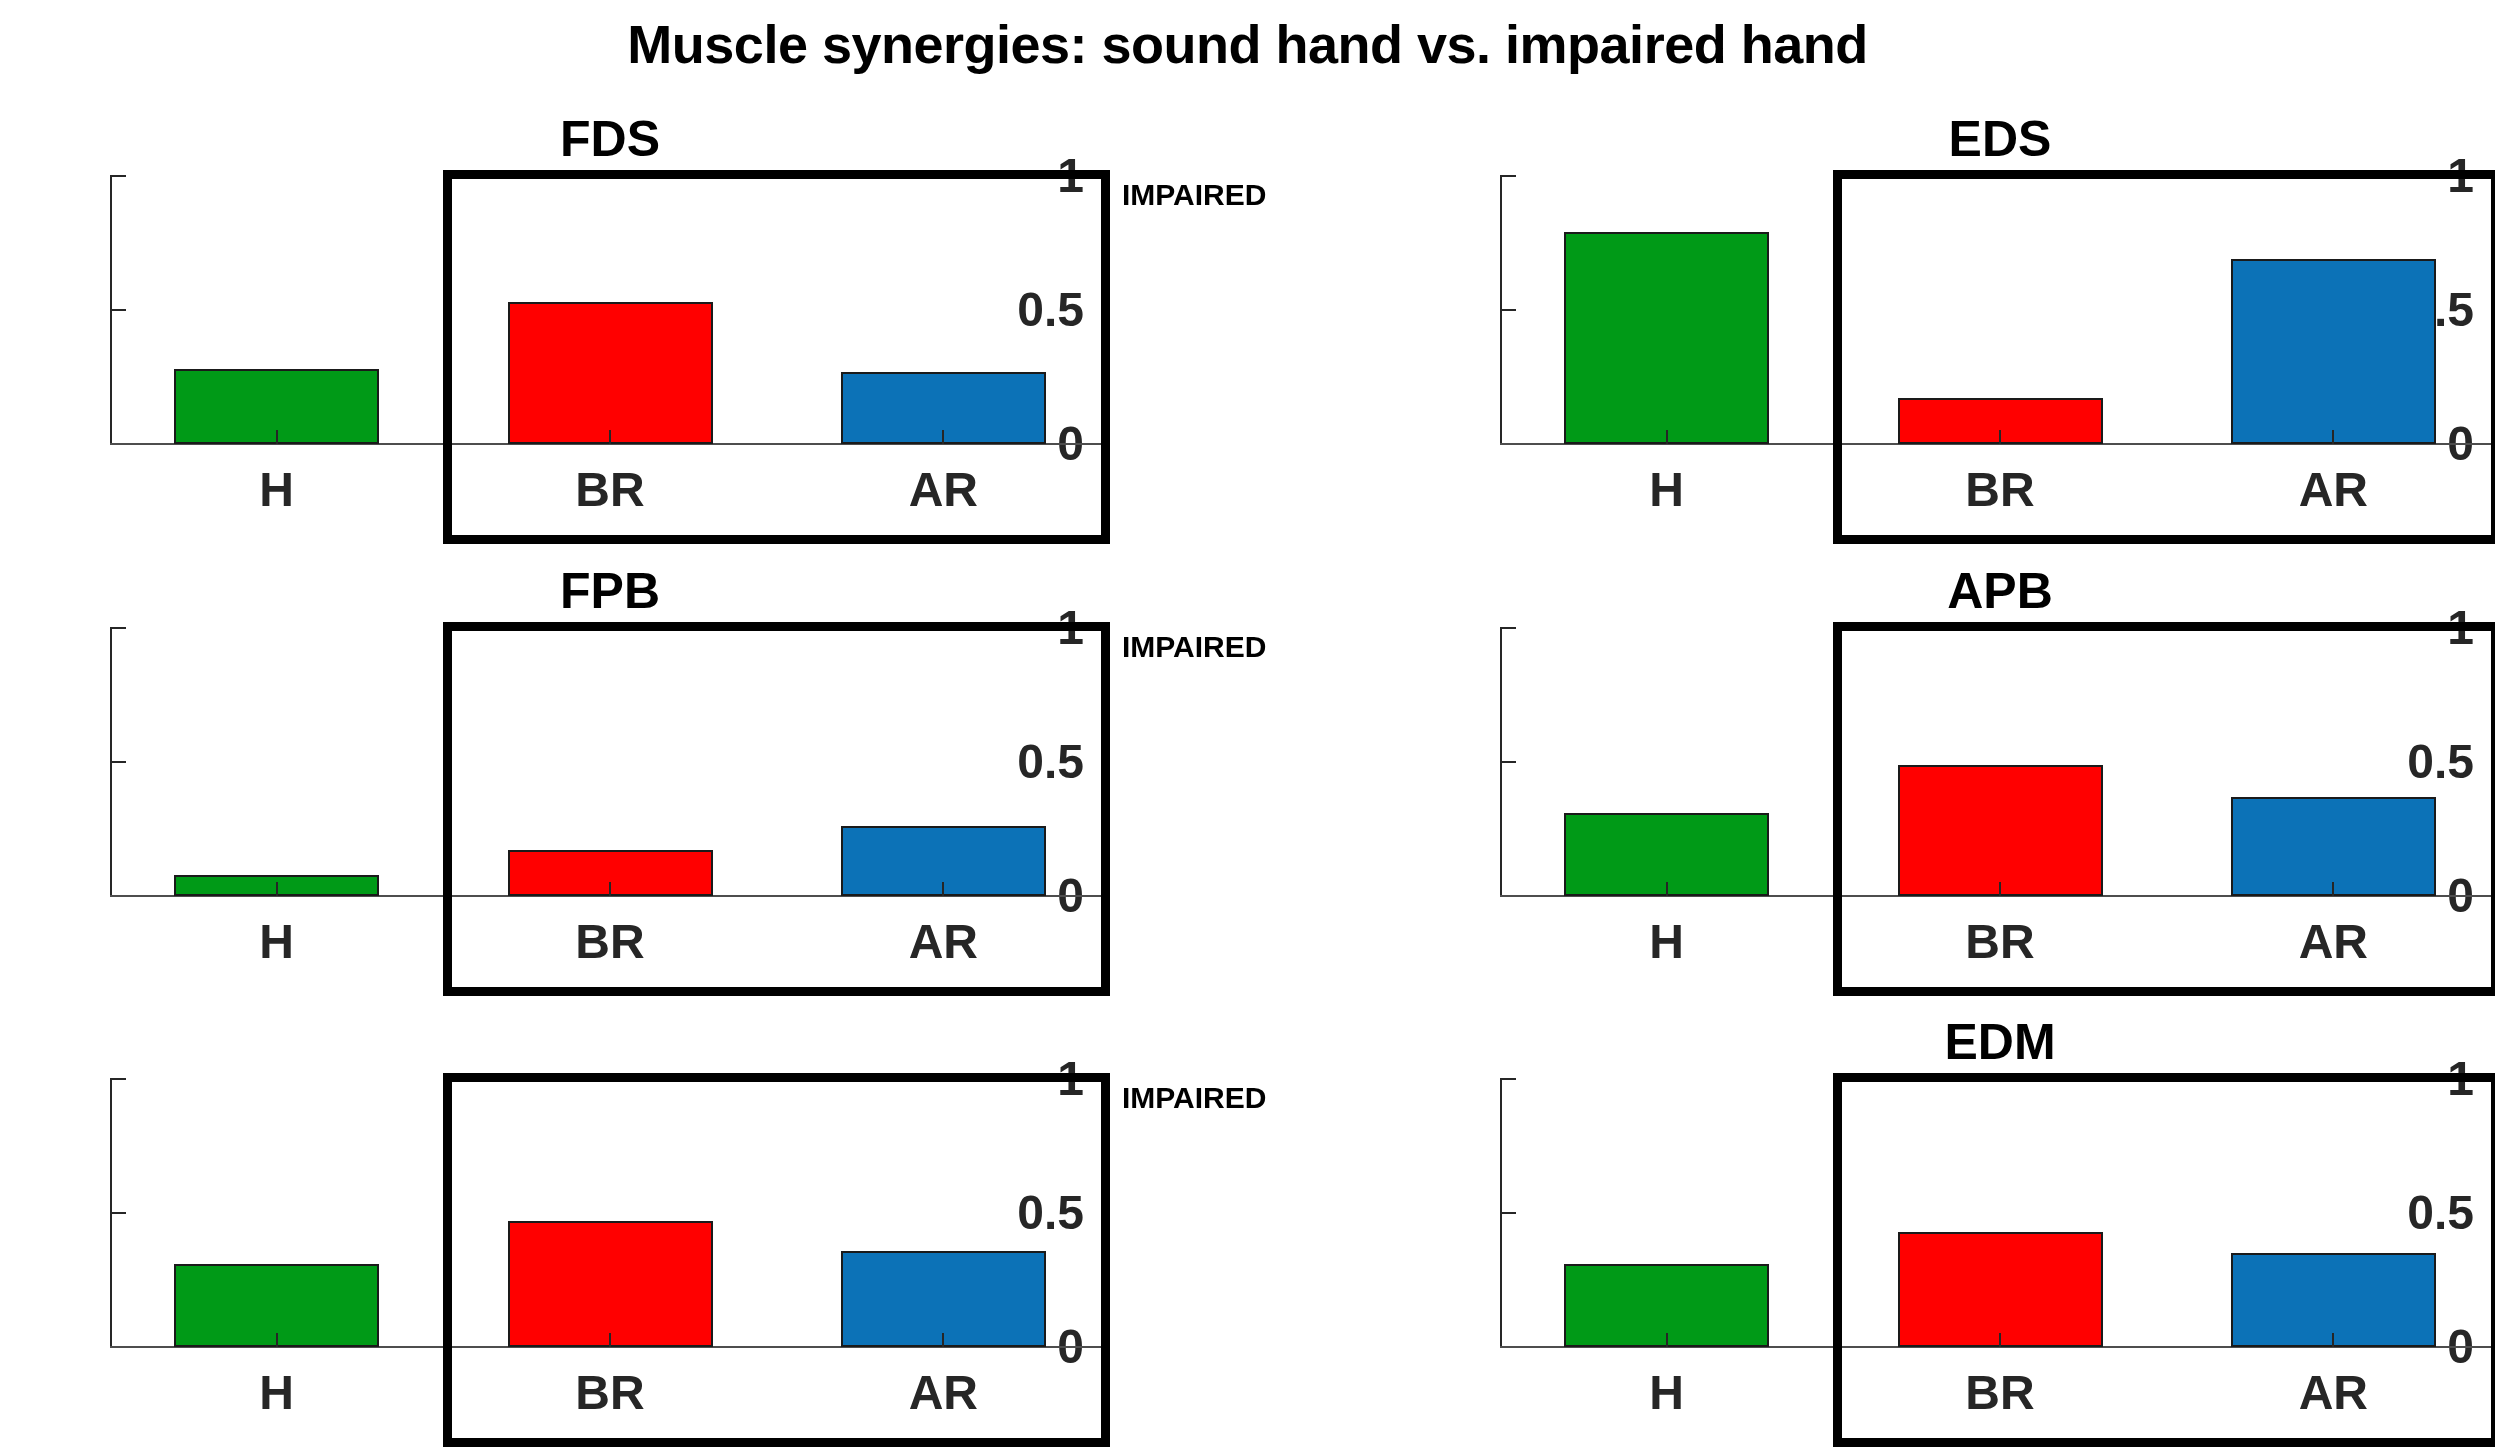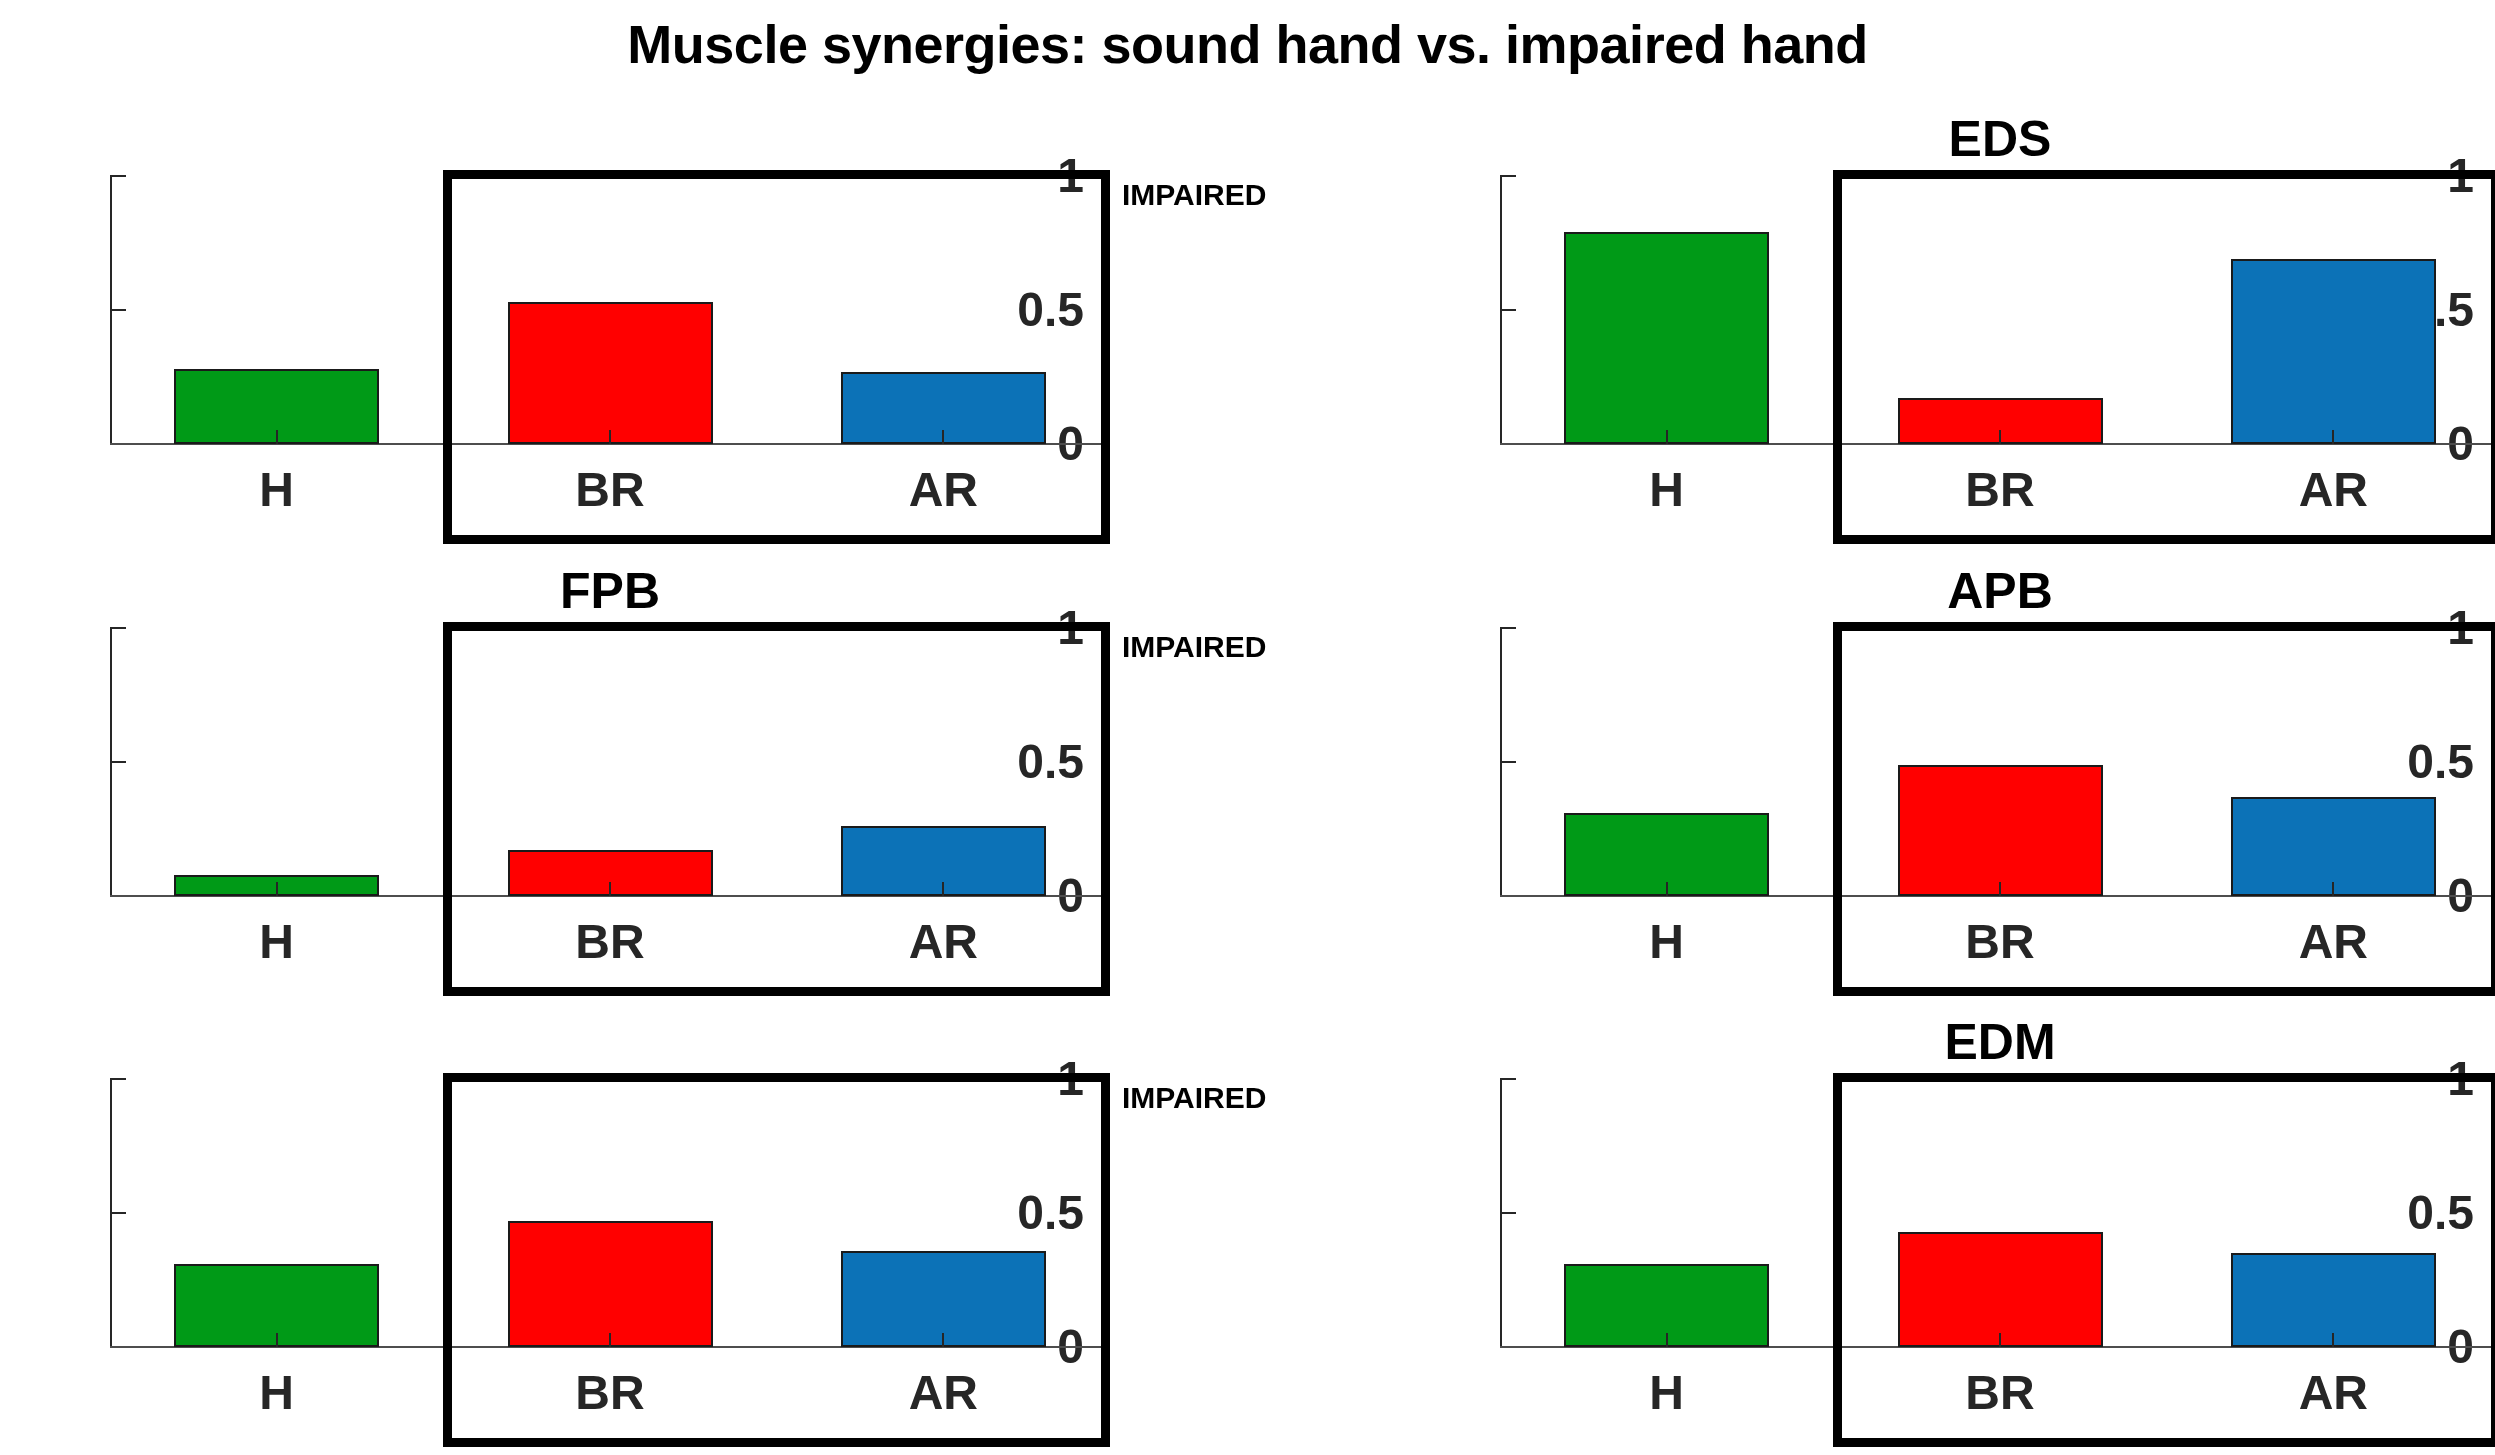--- a/index.html
+++ b/index.html
@@ -48,20 +48,21 @@
 </style>
 </head>
 <body>
 
 <div id="root">
 
   <div class="fig-title">Muscle synergies: sound hand vs. impaired hand</div>
 
   <div id="panels">
       <div class="panel" style="left: 110px; top: 176px; width: 1000px; height: 268px;">
+        <div class="panel-title">FDS</div>
         <div class="yaxis"></div>
         <div class="ytick" style="top: 267px;"></div>
         <div class="ylabel" style="top: 268px;">0</div>
         <div class="ytick" style="top: 133px;"></div>
         <div class="ylabel" style="top: 134px;">0.5</div>
         <div class="ytick" style="top: -1px;"></div>
         <div class="ylabel" style="top: 0px;">1</div>
         <div class="xaxis" style="top: 267px; width: 1000px;"></div>
         <div class="bar" title="H = 0.28" style="left: 64.1667px; width: 205px; height: 75.04px; background: rgb(0, 154, 23);"></div>
         <div class="xtick" style="left: 165.667px; top: 254px;"></div>

